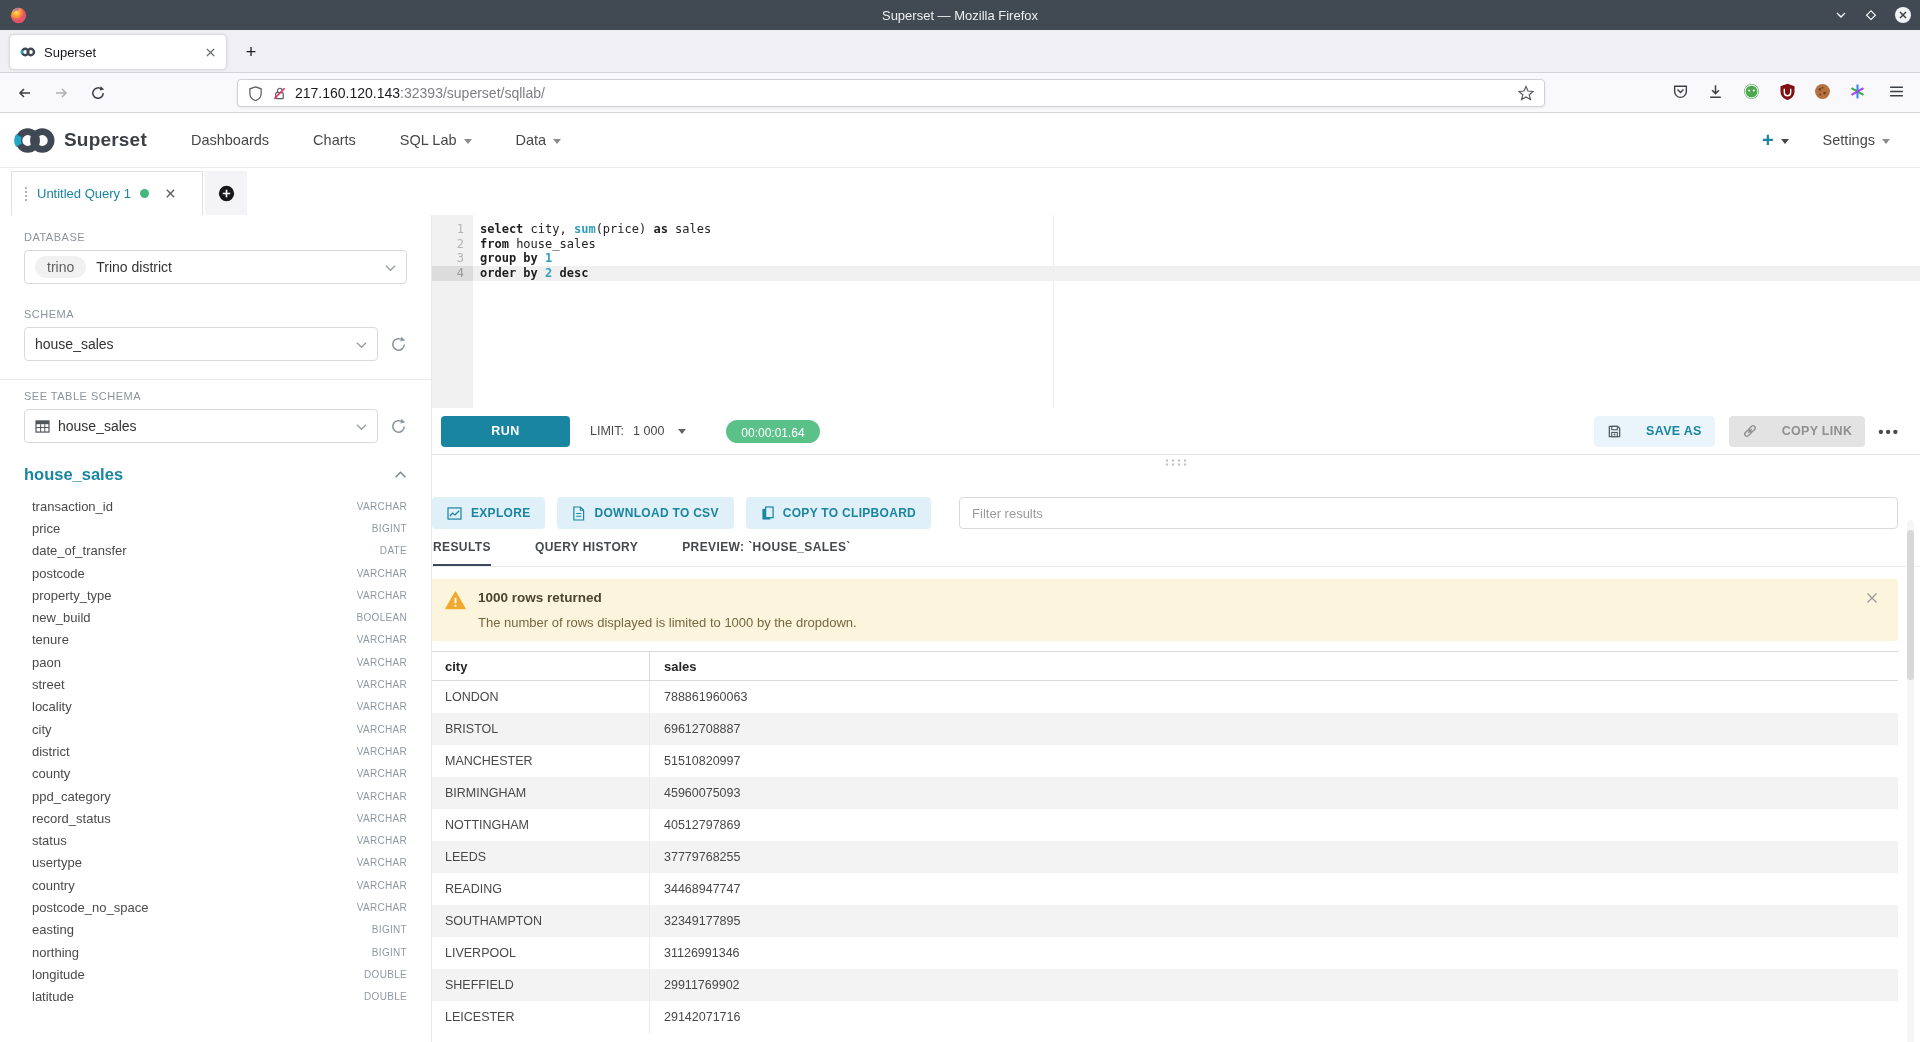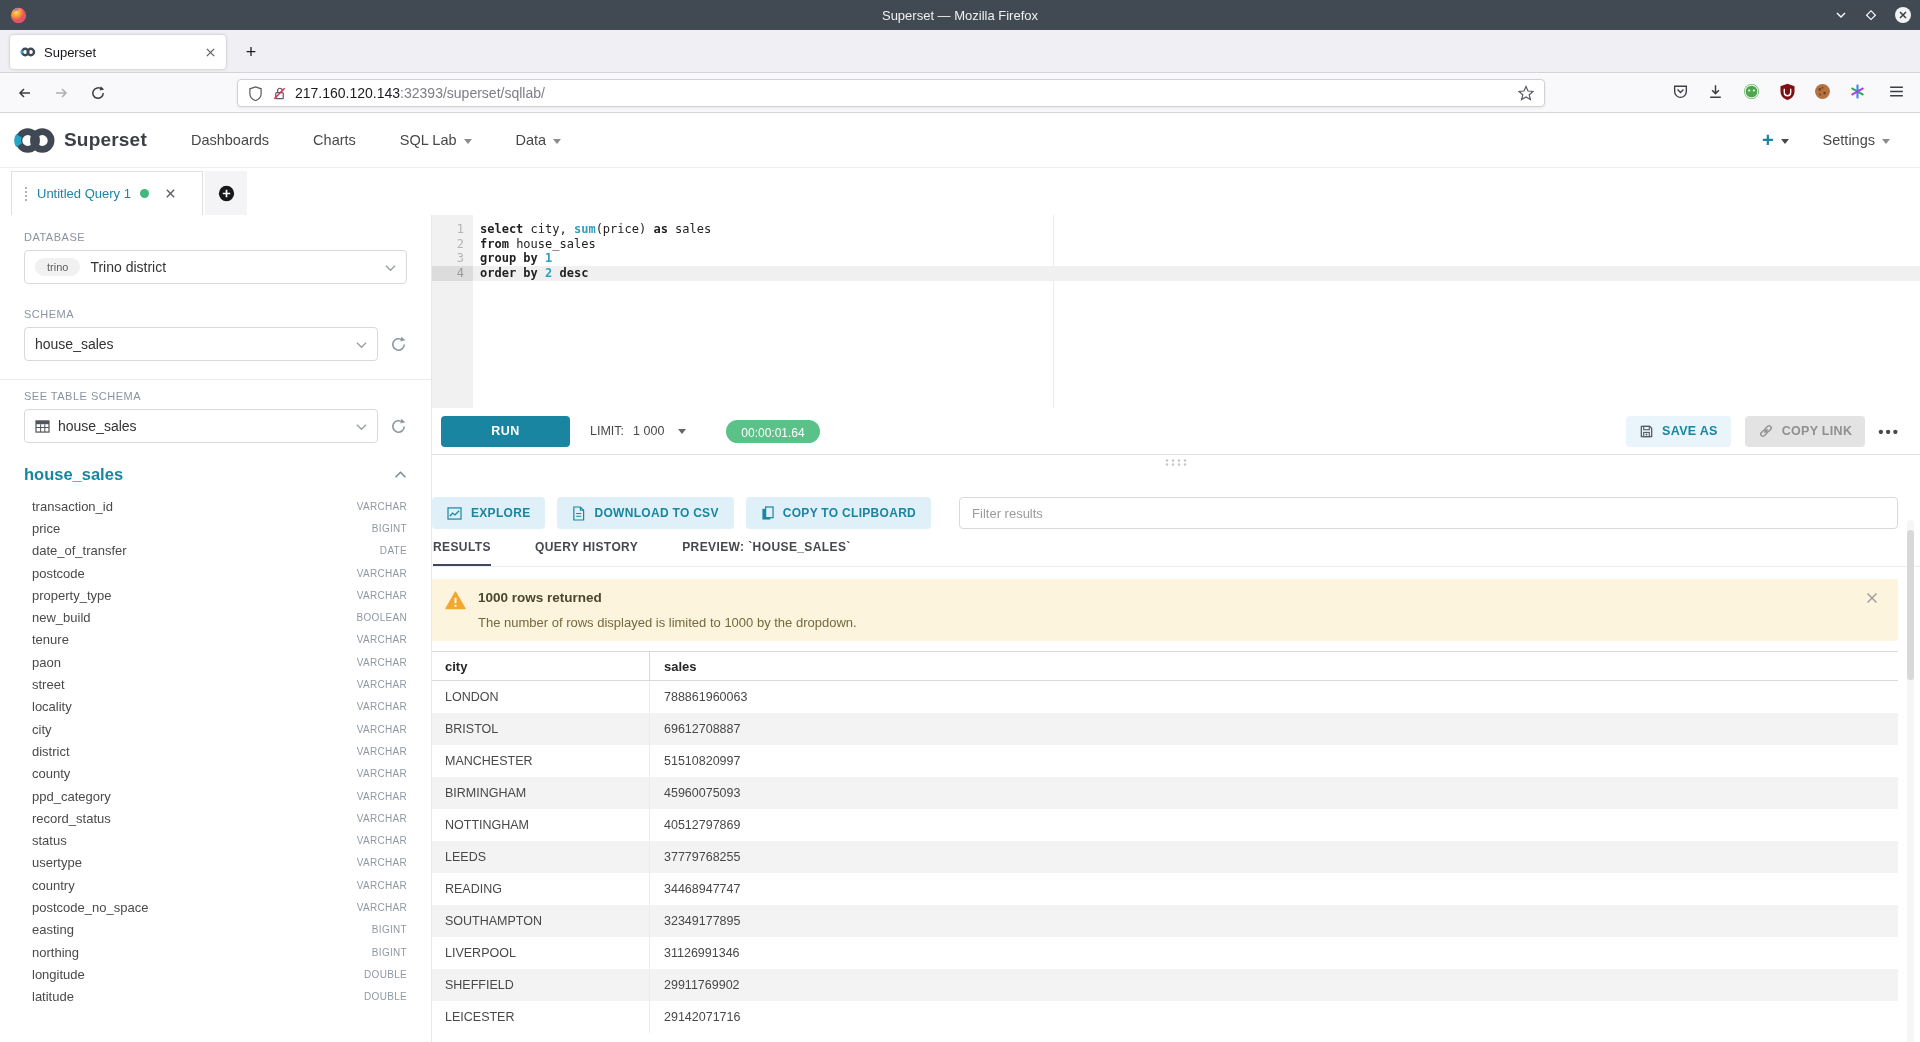--- a/index.html
+++ b/index.html
@@ -58,21 +58,21 @@
   
   #workspace { position:absolute; left:0; top:215px; width:1920px; height:827px; display:flex; }
 
   
   #sidebar { width:432px; height:100%; border-right:1px solid #e8e8e8; padding:14px 24px 0 24px; background:#fff; }
   .side-label { font-size:11px; color:#8a939e; letter-spacing:.5px; margin:10px 0 7px; }
   .select-row { display:flex; align-items:center; }
   .select { position:relative; height:34px; border:1px solid #d9d9d9; border-radius:4px; background:#fff;
     display:flex; align-items:center; padding:0 30px 0 10px; flex:1; }
   .select .sel-caret { position:absolute; right:10px; top:13px; }
-  .pill { background:#f1f1f1; border-radius:12px; padding:3px 12px; font-size:11px; color:#5f5f5f; margin-right:10px; }
+  .pill { background:#f1f1f1; border-radius:12px; padding:3px 12px; font-size:14px; color:#5f5f5f; margin-right:10px; }
   .sel-text { font-size:14px; color:#333; }
   .refresh-btn { margin-left:12px; display:flex; }
   .side-divider { height:1px; background:#ebebeb; margin:18px -24px 6px -24px; }
   #table-header-row { display:flex; align-items:center; justify-content:space-between; margin-top:22px; }
   #table-name { color:#1985a0; font-size:16.5px; font-weight:bold; }
   #columns-list { margin-top:11px; }
   .col-row { display:flex; align-items:center; justify-content:space-between; height:22.3px; padding-left:8px; }
   .col-name { font-size:13px; color:#4a4a4a; }
   .col-type { font-size:10px; color:#8f98a2; letter-spacing:.3px; }
 
@@ -97,21 +97,21 @@
   #run-btn { width:129px; height:31px; background:#1985a0; border-radius:4px; color:#fff; font-weight:bold;
     font-size:12.5px; letter-spacing:.5px; display:flex; align-items:center; justify-content:center; }
   #limit-group { display:flex; align-items:center; margin-left:20px; }
   #limit-label { font-size:12.5px; color:#484848; }
   #limit-value { font-size:12.5px; color:#484848; margin-left:9px; }
   #limit-caret { width:0; height:0; border-left:4px solid transparent; border-right:4px solid transparent;
     border-top:5px solid #666; margin-left:14px; }
   #elapsed-badge { margin-left:40px; height:23px; line-height:26px; padding:0 15px; border-radius:13px;
     background:#5ac189; color:#fff; font-size:12px;text-align:center; }
   #sql-toolbar .spacer { flex:1; }
-  .tb-btn { height:31px; border-radius:4px; display:flex; align-items:center; gap:8px; padding:0 13px;
+  .tb-btn { height:31px; border-radius:4px; display:flex; align-items:center; gap:24px; padding:0 13px;
     font-size:12.5px; font-weight:bold; letter-spacing:.3px; }
   #save-as-btn { background:#e9f5fa; color:#1985a0; }
   #copy-link-btn { background:#e3e3e3; color:#909090; margin-left:14px; }
   #more-btn { color:#4a4a4a; font-size:15px; font-weight:bold; letter-spacing:2px; margin:0 20px 0 13px; }
 
   
   #resize-strip { height:15px; display:flex; align-items:center; justify-content:center; background:#fff; }
 
   
   #south { flex:1; display:flex; flex-direction:column; background:#fff; position:relative; }

